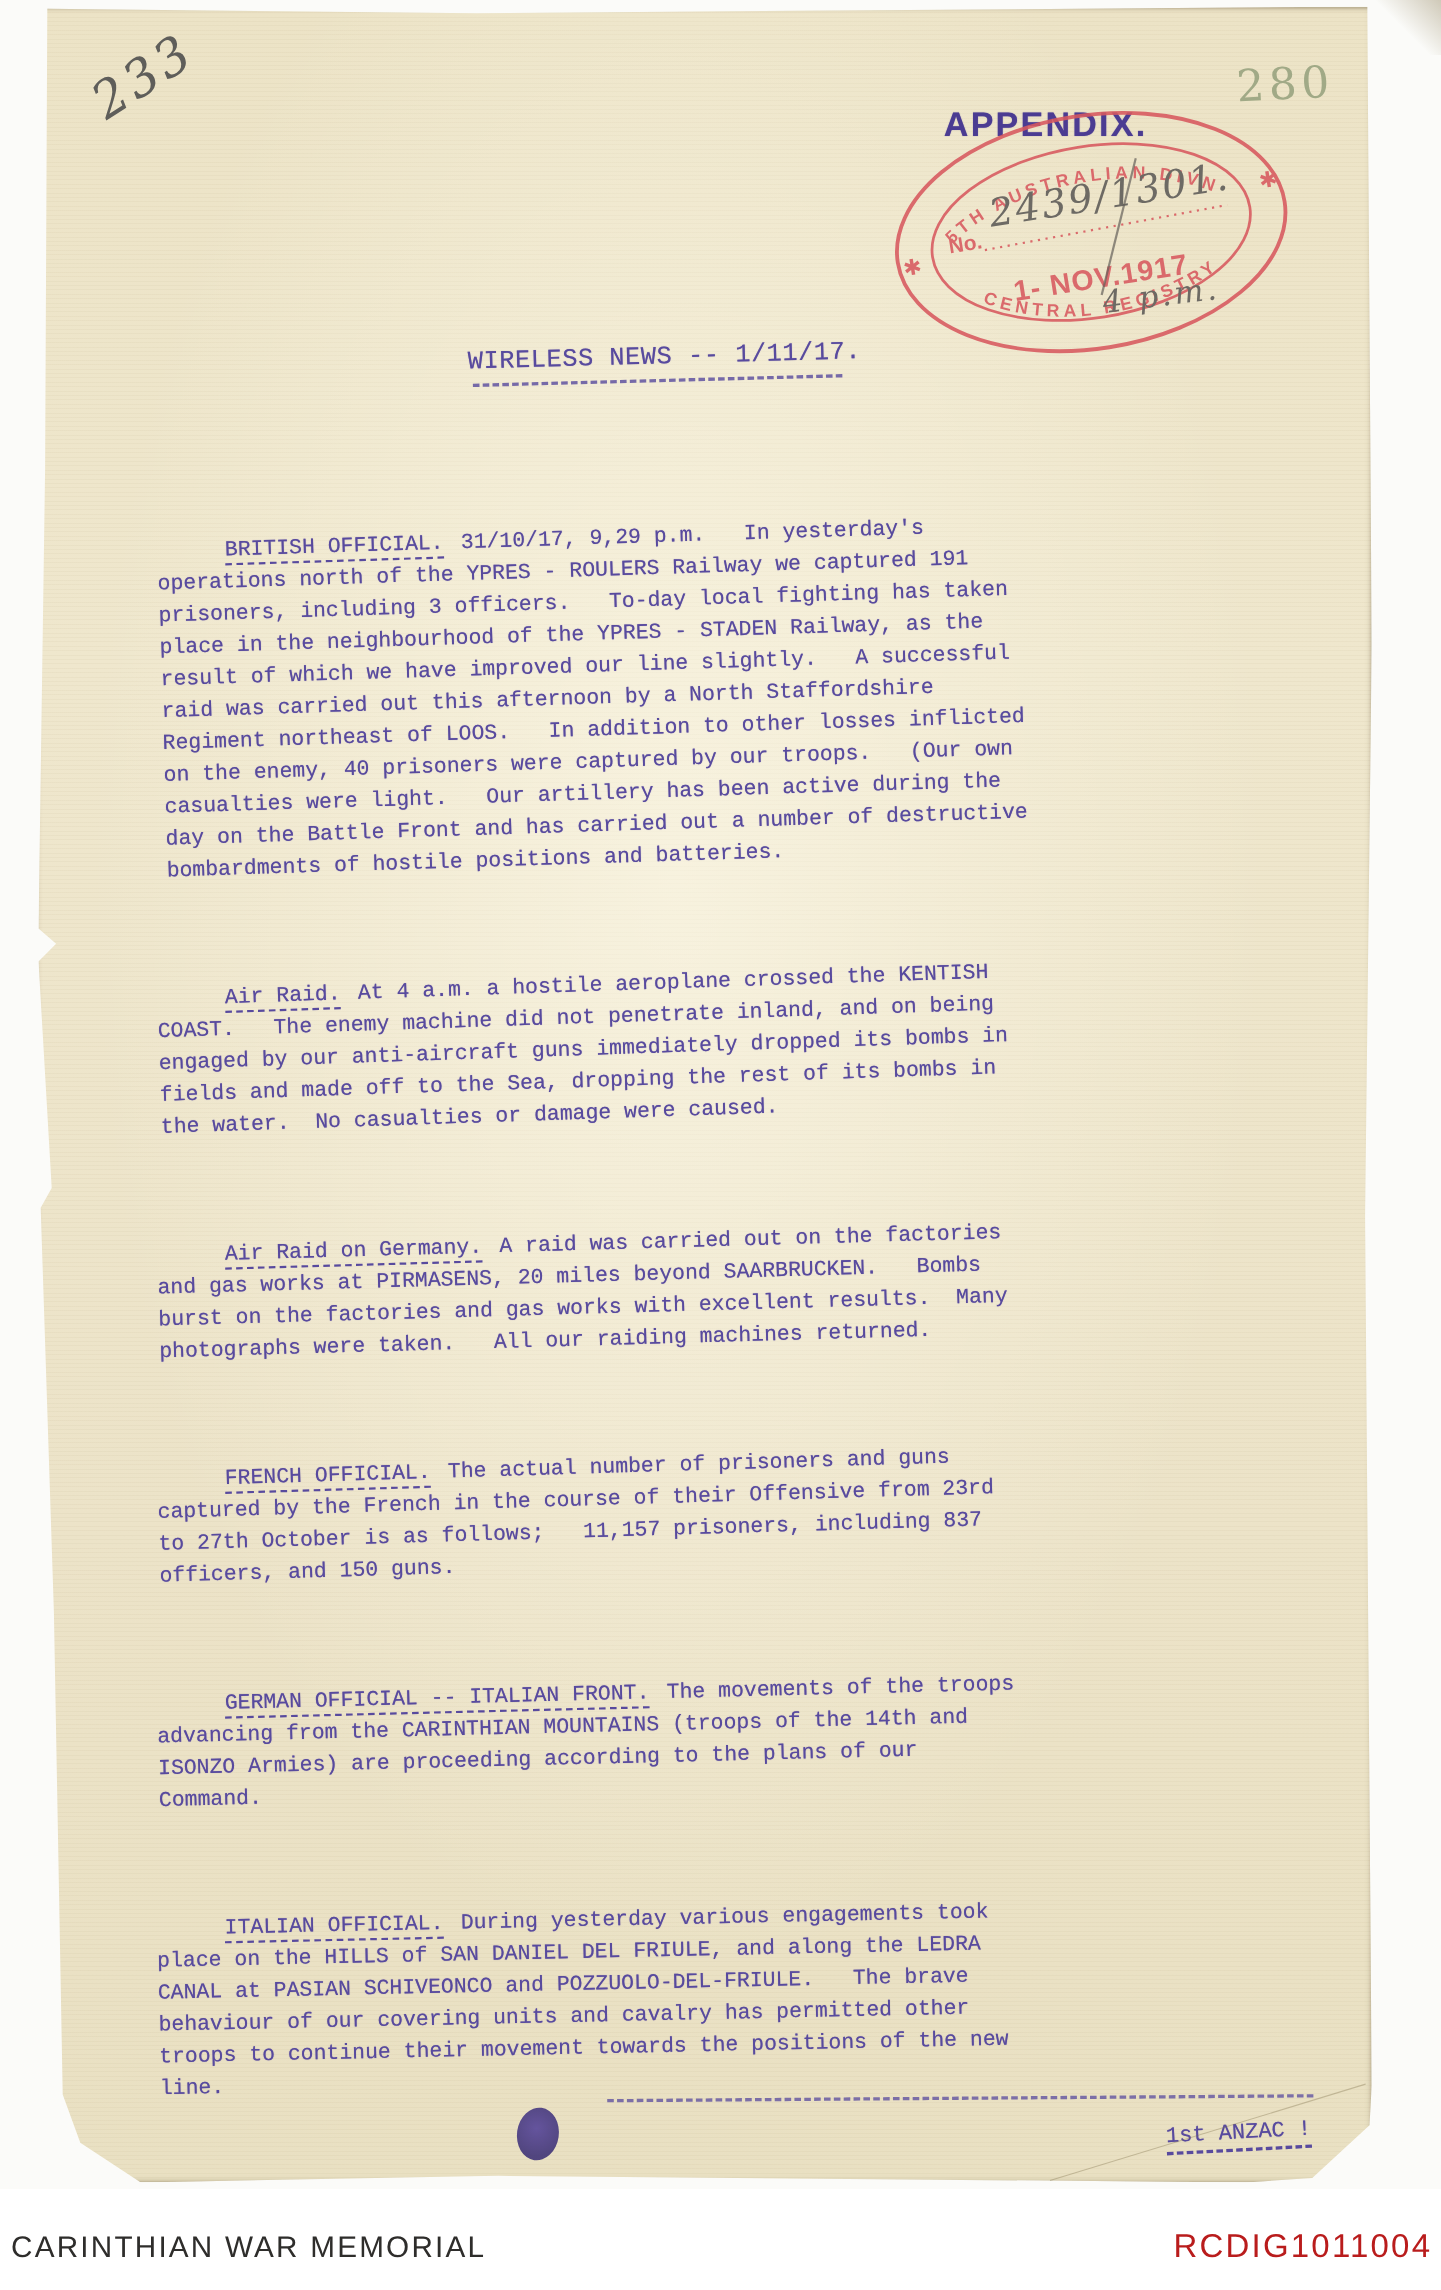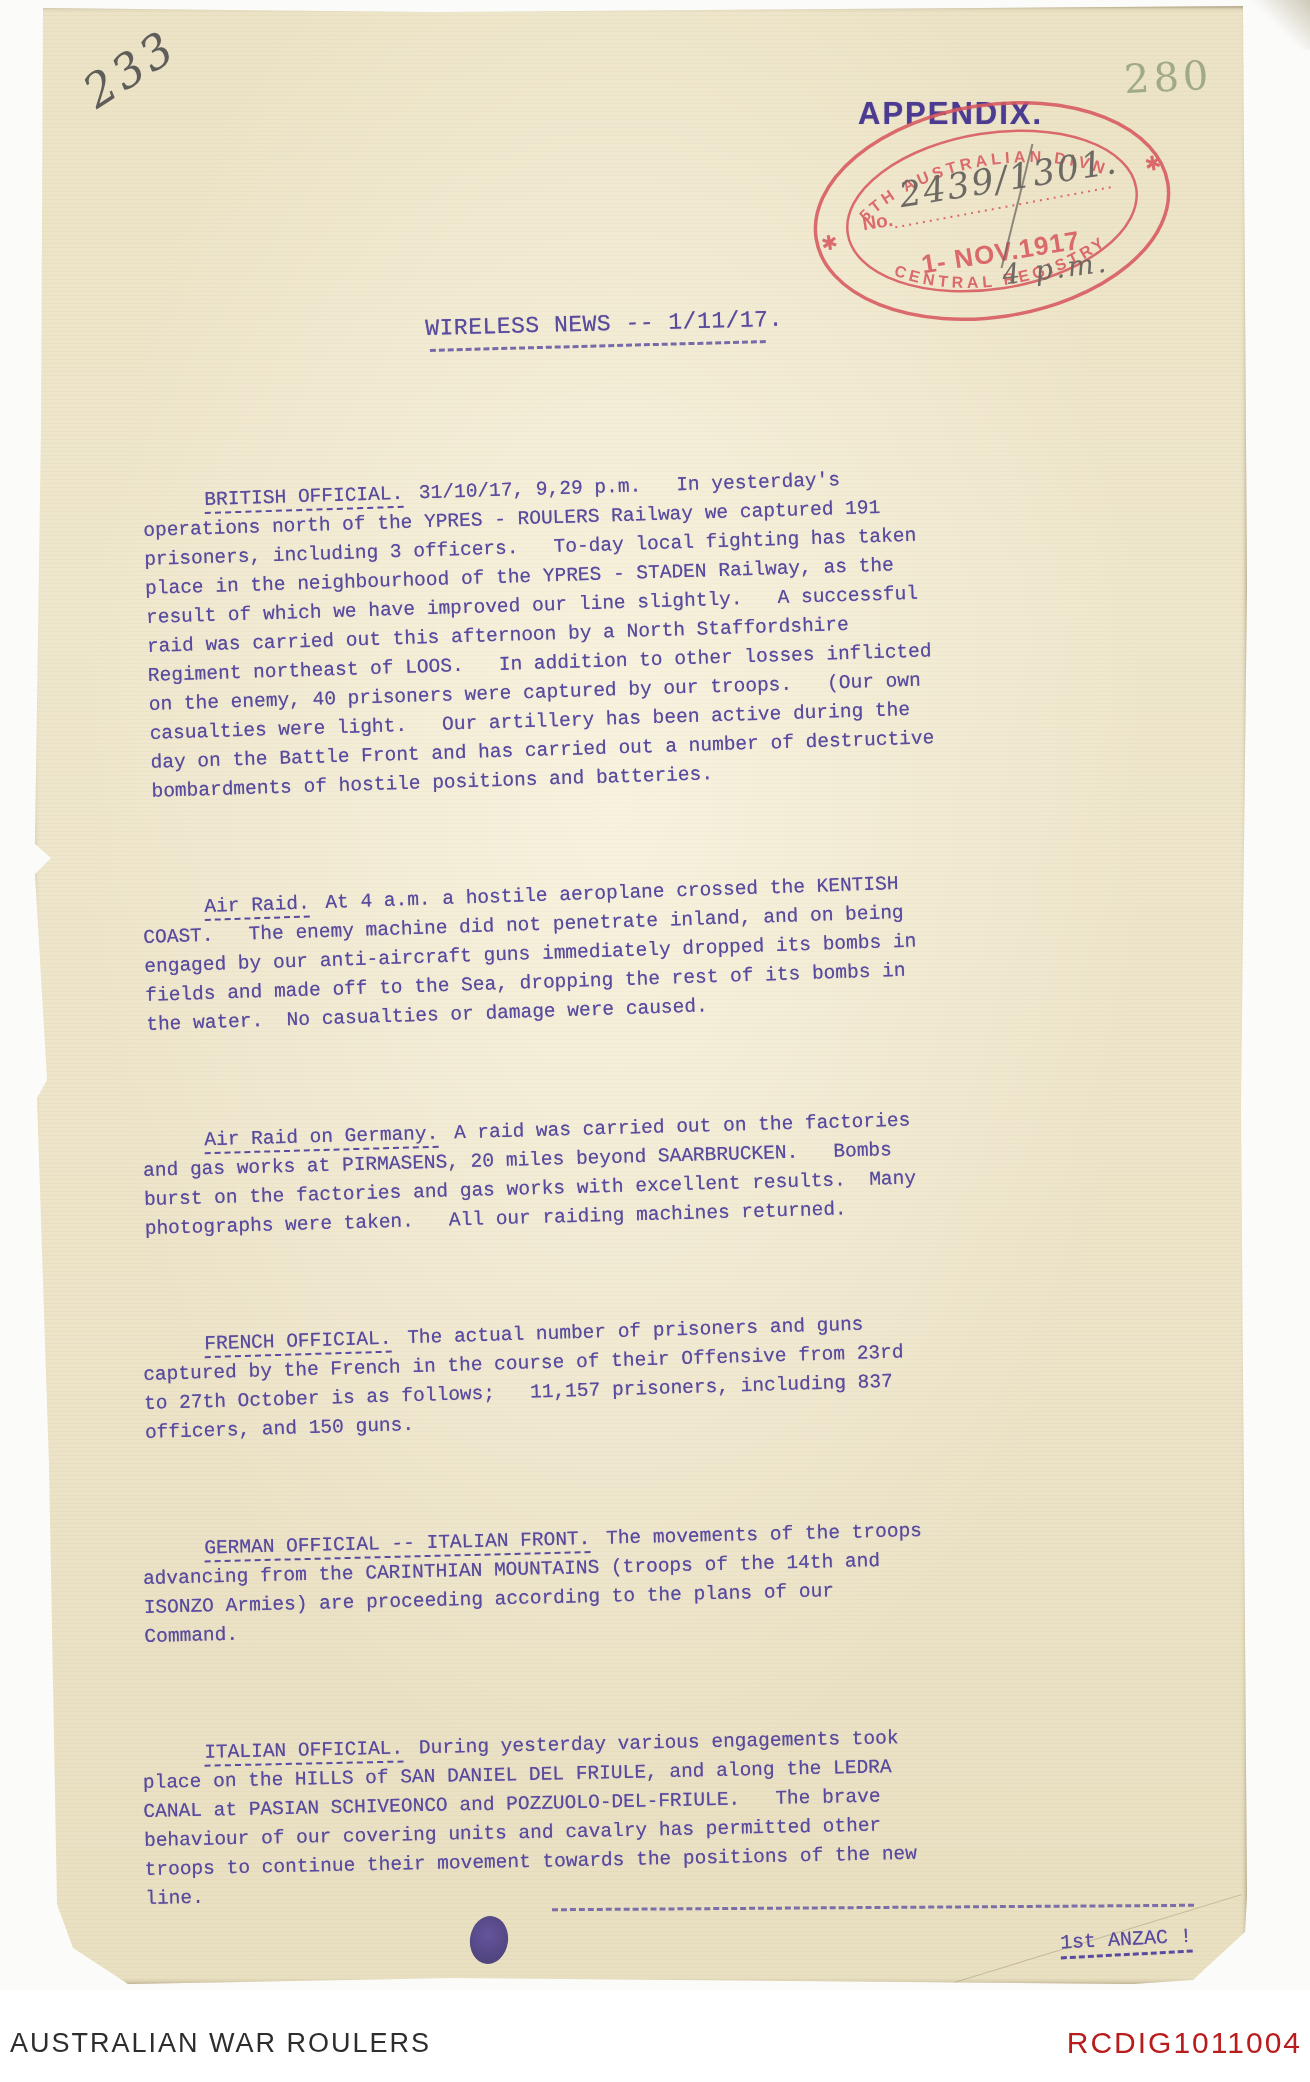--- a/index.html
+++ b/index.html
@@ -132,17 +132,17 @@
   </div>
 
   <div id="end-rule"></div>
   <div id="ink-blob"></div>
   <div id="signoff" class="ink mono"><span class="hd2">1st ANZAC !</span></div>
 
   <div id="crease-br"></div>
   <div id="corner-shade"></div>
 
   <div id="footer">
-    <div id="footer-left">AUSTRALIAN WAR ROULERS</div>
+    <div id="footer-left">CARINTHIAN WAR MEMORIAL</div>
     <div id="footer-right">RCDIG1011004</div>
   </div>
 
 </div>
 
 </body></html>

